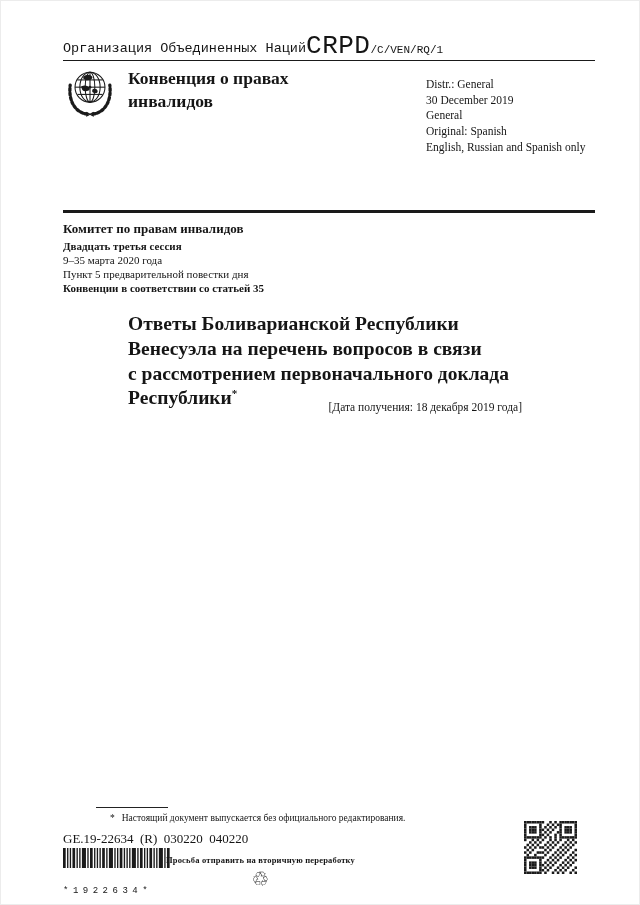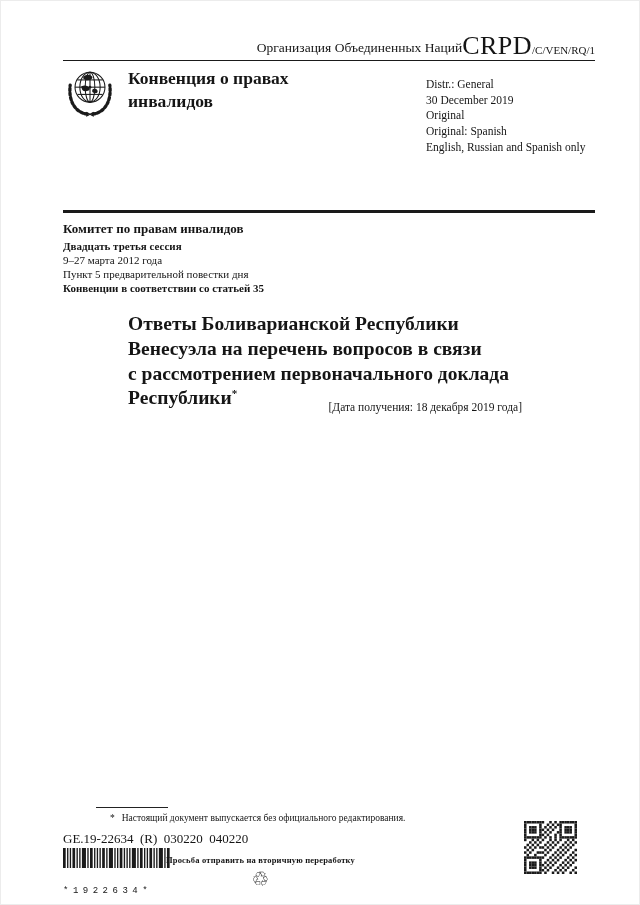--- a/index.html
+++ b/index.html
@@ -6,21 +6,21 @@
   .page {
     position:relative; width:640px; height:905px; background:#ffffff;
     font-family:"Liberation Serif","DejaVu Serif",serif; color:#151515;
     overflow:hidden; box-sizing:border-box; border:1px solid #ececec;
   }
 
   
   .header {
     position:absolute; left:62px; top:29px; width:532px; height:30px;
     border-bottom:1.5px solid #1a1a1a;
-    display:flex; justify-content:flex-end; align-items:flex-end;
+    display:flex; justify-content:flex-start; align-items:flex-end;font-family:Liberation Mono, monospace;
   }
   .org-name { font-size:13.5px; padding-bottom:4px; }
   .doc-symbol { font-size:26px; line-height:1; letter-spacing:0.5px; white-space:nowrap; padding-bottom:1px; }
   .doc-symbol .sub { font-size:11px; letter-spacing:0; }
 
   
   .emblem { position:absolute; left:60px; top:62px; width:58px; height:58px; }
   .treaty-title { position:absolute; left:127px; top:66px; font-size:17.5px; font-weight:bold; line-height:1.32; }
   .distr { position:absolute; left:425px; top:76px; font-size:11.5px; line-height:1.36; }
   .distr div { white-space:nowrap; }
@@ -99,31 +99,31 @@
   </svg>
 
   <div class="treaty-title">
     <span style="display:block">Конвенция о правах</span>
     <span style="display:block">инвалидов</span>
   </div>
 
   <div class="distr">
     <div>Distr.: General</div>
     <div>30 December 2019</div>
-    <div>Original</div>
+    <div>General</div>
     <div>Original: Spanish</div>
     <div>English, Russian and Spanish only</div>
   </div>
 
   <div class="thick-rule"></div>
 
   <div class="committee">
     <div class="name">Комитет по правам инвалидов</div>
     <div class="bold">Двадцать третья сессия</div>
-    <div>9–27 марта 2012 года</div>
+    <div>9–35 марта 2020 года</div>
     <div>Пункт 5 предварительной повестки дня</div>
     <div class="bold">Конвенции в соответствии со статьей 35</div>
   </div>
 
   <div class="main-title">
     <span class="line">Ответы Боливарианской Республики</span>
     <span class="line">Венесуэла на перечень вопросов в связи</span>
     <span class="line">с рассмотрением первоначального доклада</span>
     <span class="line"><span class="last">Республики</span><sup>*</sup></span>
   </div>

